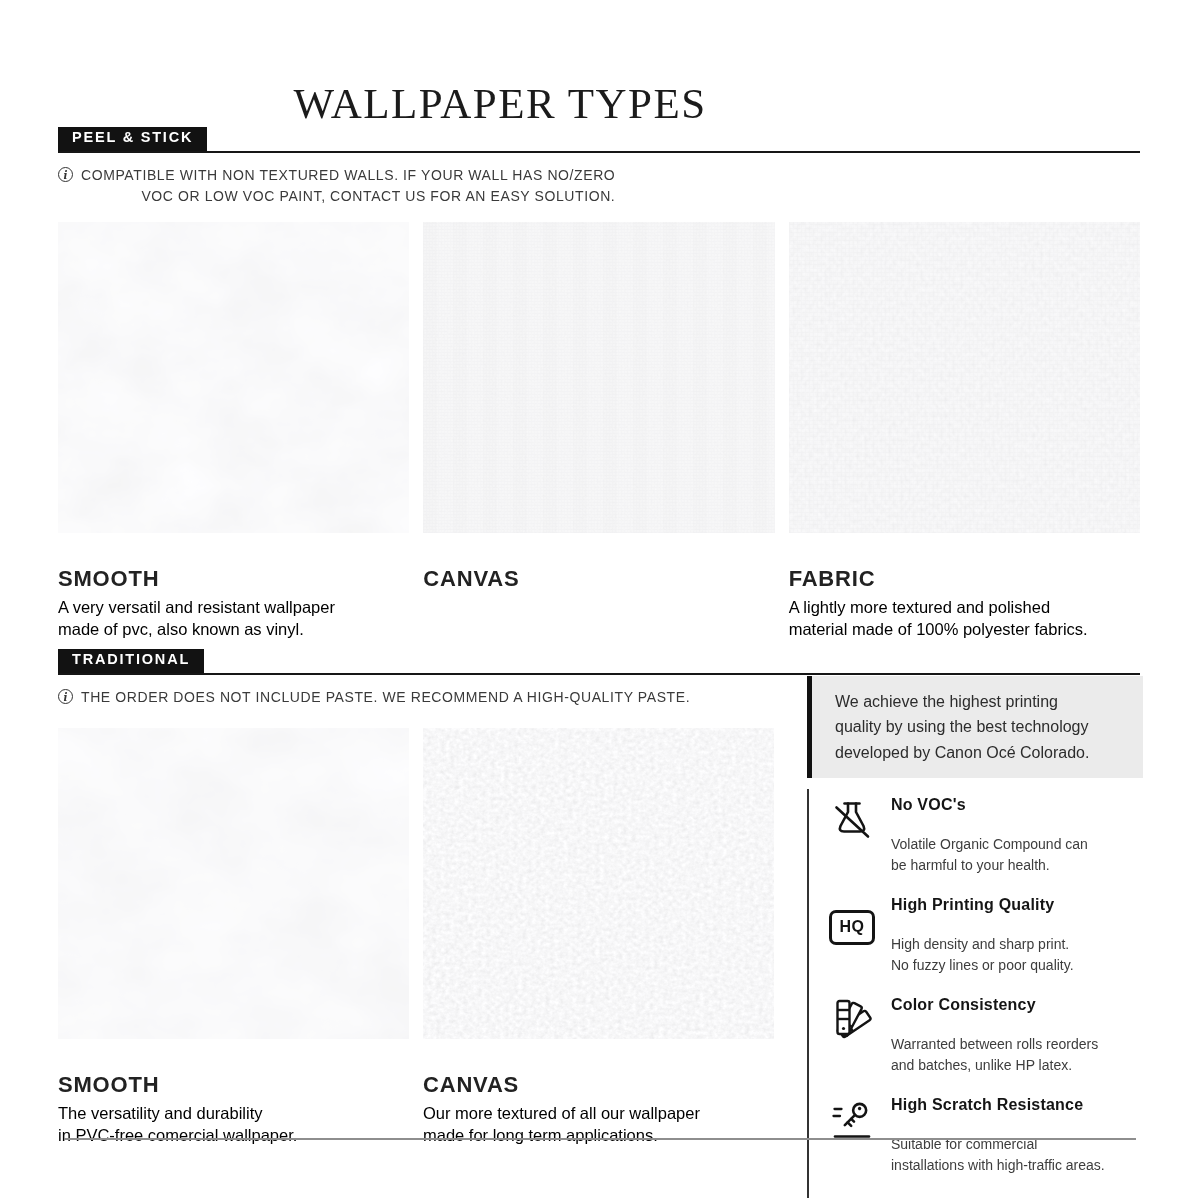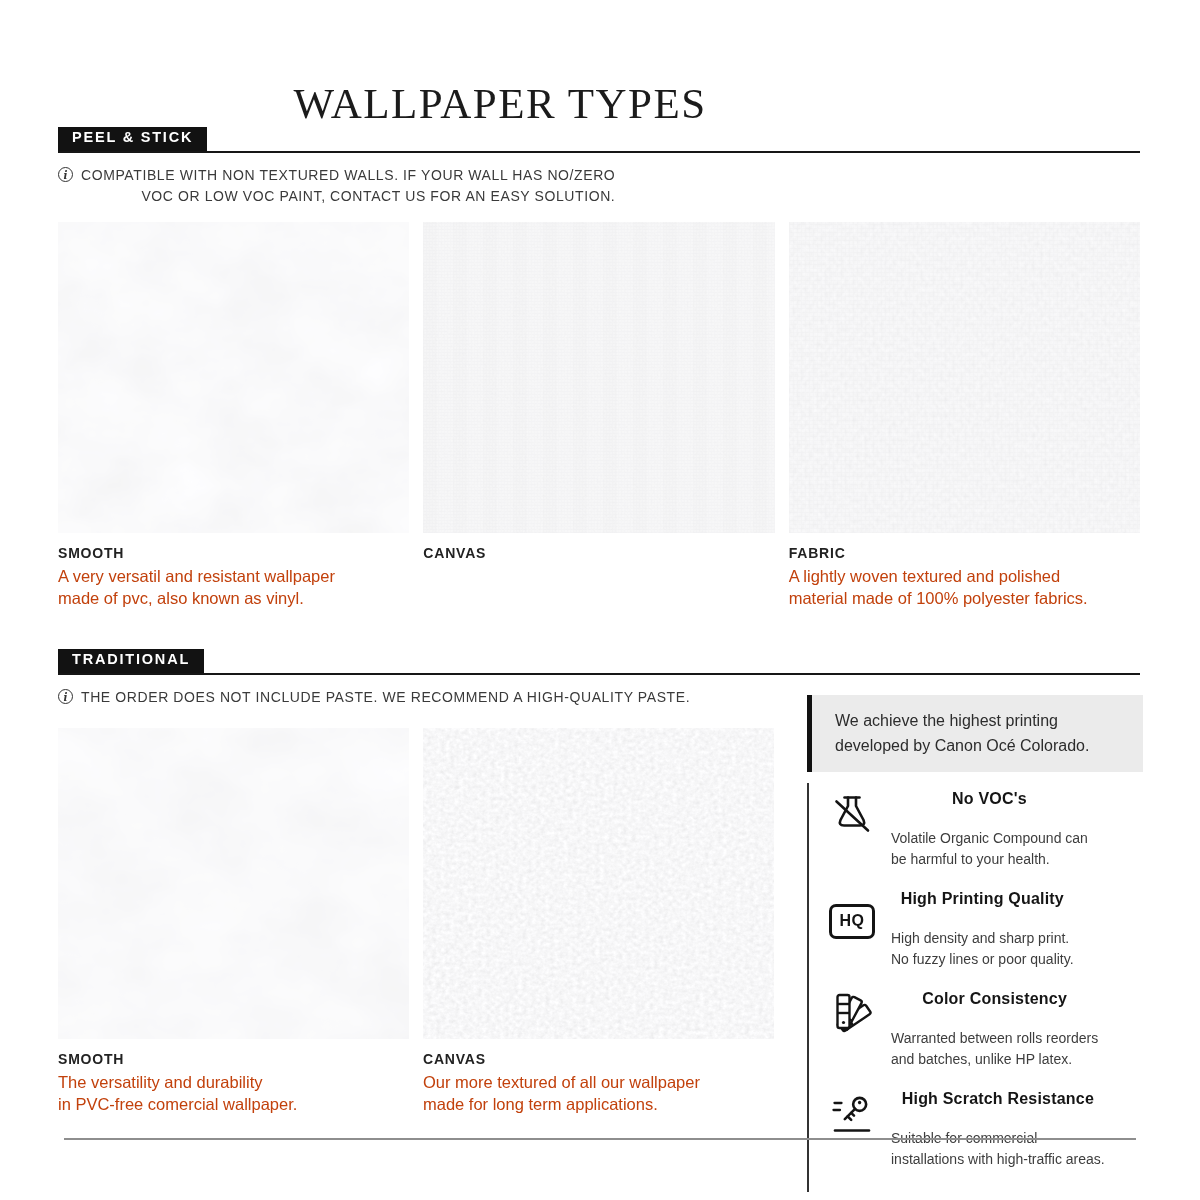--- a/index.html
+++ b/index.html
@@ -44,36 +44,36 @@
   .sw-canvas-fine{background:
     repeating-linear-gradient(90deg, rgba(0,0,0,0.018) 0 14px, rgba(255,255,255,0) 14px 30px),
     repeating-linear-gradient(0deg, #ececee 0 1px, transparent 1px 3px),
     repeating-linear-gradient(90deg, #eeeef0 0 1px, transparent 1px 3px),
     #f3f3f4;}
   .sw-fabric{background:
     repeating-linear-gradient(0deg, #e8e8ea 0 1px, transparent 1px 4px),
     repeating-linear-gradient(90deg, #eaeaec 0 1px, transparent 1px 4px),
     #f4f4f5;}
   .sw-stucco{background:#efeff0;}
-  .cap-name{margin-top:12px;font-size:14px;font-weight:bold;letter-spacing:.8px;color:#222;}
-  .cap-desc{margin-top:5px;font-size:16.5px;line-height:1.32;color:#c2410c;}
+  .cap-name{margin-top:33px;font-size:22px;font-weight:bold;letter-spacing:.8px;color:#222;}
+  .cap-desc{margin-top:5px;font-size:16.5px;line-height:1.32;color:#000000;}
   .cap-desc .l{display:block;}
 
   
   .right-panel{position:absolute;left:807px;top:676px;width:336px;}
   .callout{
     border-left:5px solid #111;background:#ebebeb;
-    padding:13px 6px 13px 23px;font-size:16px;line-height:1.58;color:#2c2c2c;margin-top:19px;
+    padding:13px 6px 13px 23px;font-size:16px;line-height:1.58;color:#2c2c2c;
   }
   .callout .l{display:block;}
   .features{margin-top:11px;border-left:2px solid #333;padding:7px 0 2px 20px;}
   .feature{display:flex;gap:16px;margin-bottom:20px;}
   .f-icon{width:46px;height:46px;flex:0 0 46px;margin-top:1px;}
   .f-icon svg{width:46px;height:46px;display:block;}
-  .f-title{font-size:16px;font-weight:bold;color:#151515;letter-spacing:.2px;text-align:center;}
+  .f-title{font-size:16px;font-weight:bold;color:#151515;letter-spacing:.2px;}
   .f-desc{margin-top:20px;font-size:14px;line-height:1.5;color:#3d3d3d;white-space:nowrap;}
   .f-desc .l{display:block;}
   .hq-badge{
     width:40px;height:29px;border:3px solid #141414;border-radius:7px;
     display:flex;align-items:center;justify-content:center;
     font-weight:bold;font-size:16px;letter-spacing:.5px;color:#141414;margin-top:13px;
   }
 
   .bottom-line{position:absolute;left:64px;top:1138px;width:1072px;height:2px;background:#8e8e8e;}
 </style>
@@ -154,21 +154,21 @@
             <feFuncB type="linear" slope="0.18" intercept="0.85"></feFuncB>
             <feFuncA type="linear" slope="0" intercept="1"></feFuncA>
           </feComponentTransfer>
         </filter>
         <rect width="100%" height="100%" filter="url(#t4)" opacity="0.75"></rect>
       </svg>
     </div>
     <figcaption>
       <div class="cap-name">FABRIC</div>
       <div class="cap-desc">
-        <span class="l">A lightly woven textured and polished</span>
+        <span class="l">A lightly more textured and polished</span>
         <span class="l">material made of 100% polyester fabrics.</span>
       </div>
     </figcaption>
   </figure>
 
 </div>
 
 <div class="section-head" style="top:649px;">
   <span class="section-label">TRADITIONAL</span>
 </div>
@@ -231,20 +231,21 @@
       </div>
     </figcaption>
   </figure>
 
 </div>
 
 <div class="right-panel">
 
   <div class="callout">
     <span class="l">We achieve the highest printing</span>
+    <span class="l">quality by using the best technology</span>
     <span class="l">developed by Canon Océ Colorado.</span>
   </div>
 
   <div class="features">
 
     <div class="feature">
       <div class="f-icon">
         <svg viewBox="0 0 46 46" fill="none" stroke="#141414" stroke-width="2.6" stroke-linecap="round" stroke-linejoin="round">
           <path d="M15.5 6.5 H30.5"></path>
           <path d="M19 6.5 V15 L11.5 29 Q9.2 34.5 15 34.5 H31 Q36.8 34.5 34.5 29 L27 15 V6.5"></path>

